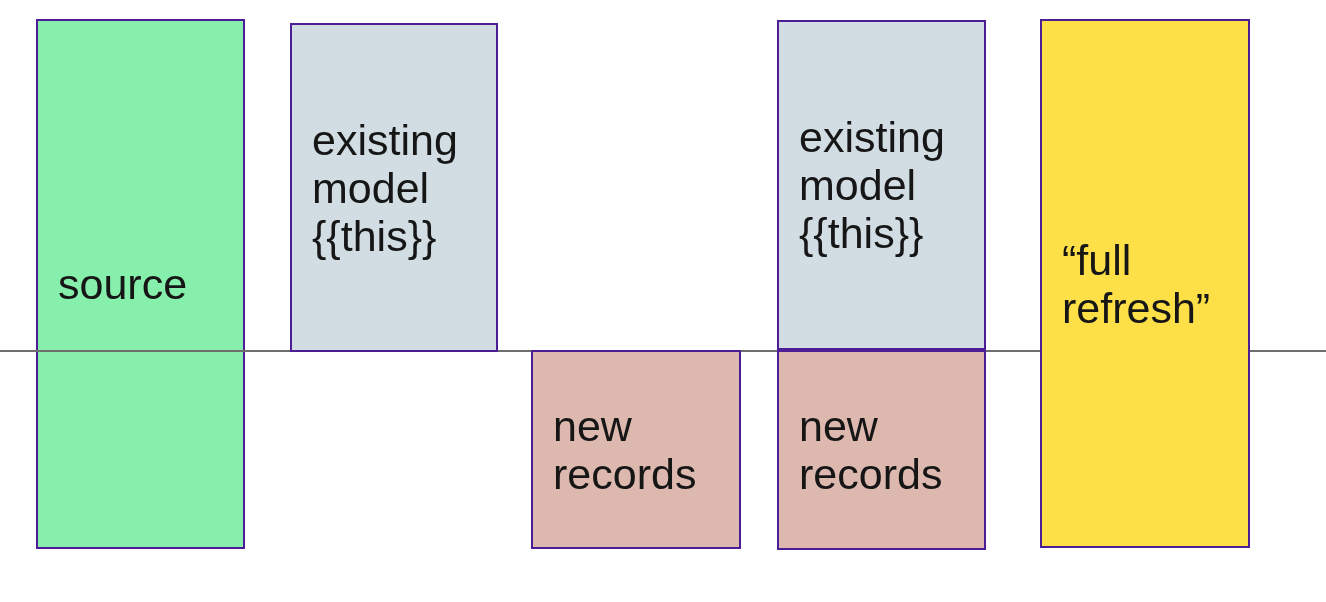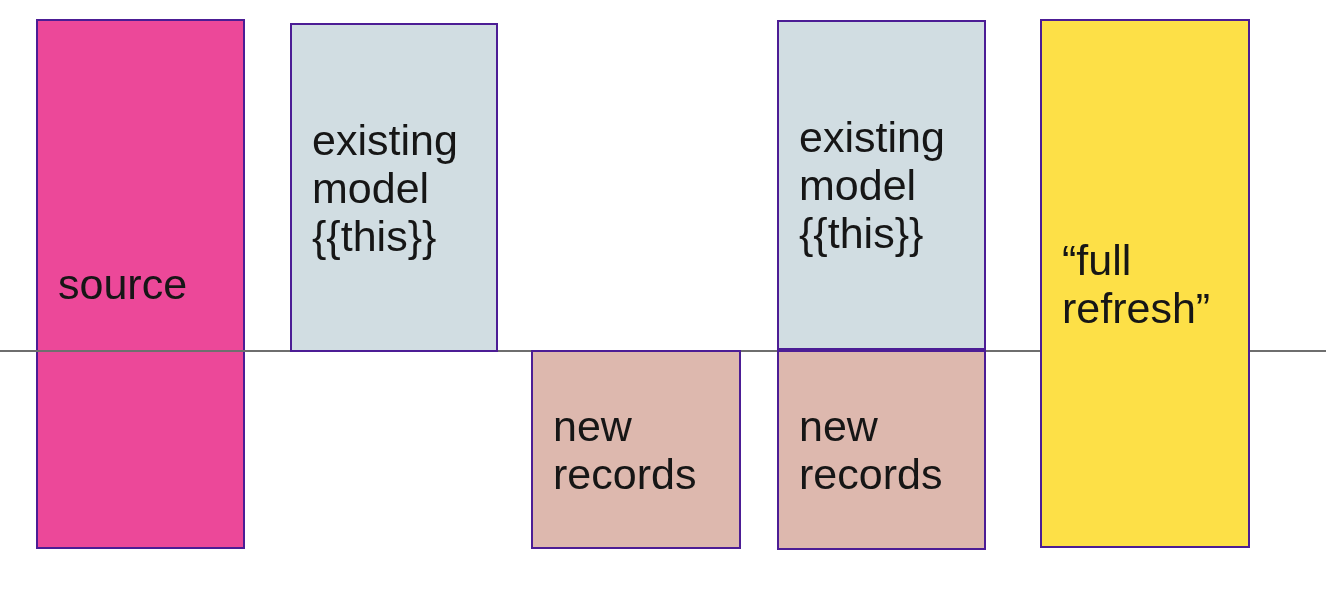--- a/index.html
+++ b/index.html
@@ -54,21 +54,21 @@
   #box-new-2         { left: 777px;  top: 350px; width: 209px; height: 200px; }
   #box-full-refresh  { left: 1040px; top: 19px;  width: 210px; height: 529px; }
 </style>
 </head>
 <body>
 
 <div class="diagram">
 
   <div class="baseline" style="background-color: rgb(110, 110, 110);"></div>
 
-  <div class="box" id="box-source" style="background-color: #ec4899; align-items: center;">
+  <div class="box" id="box-source" style="background-color: #86efac; align-items: center;">
     <span class="box-label">source</span>
   </div>
 
   <div class="box" id="box-existing-1" style="background-color: rgb(209, 221, 226);">
     <span class="box-label">existing
 model
 {{this}}</span>
   </div>
 
   <div class="box" id="box-new-1" style="background-color: rgb(221, 184, 174);">

